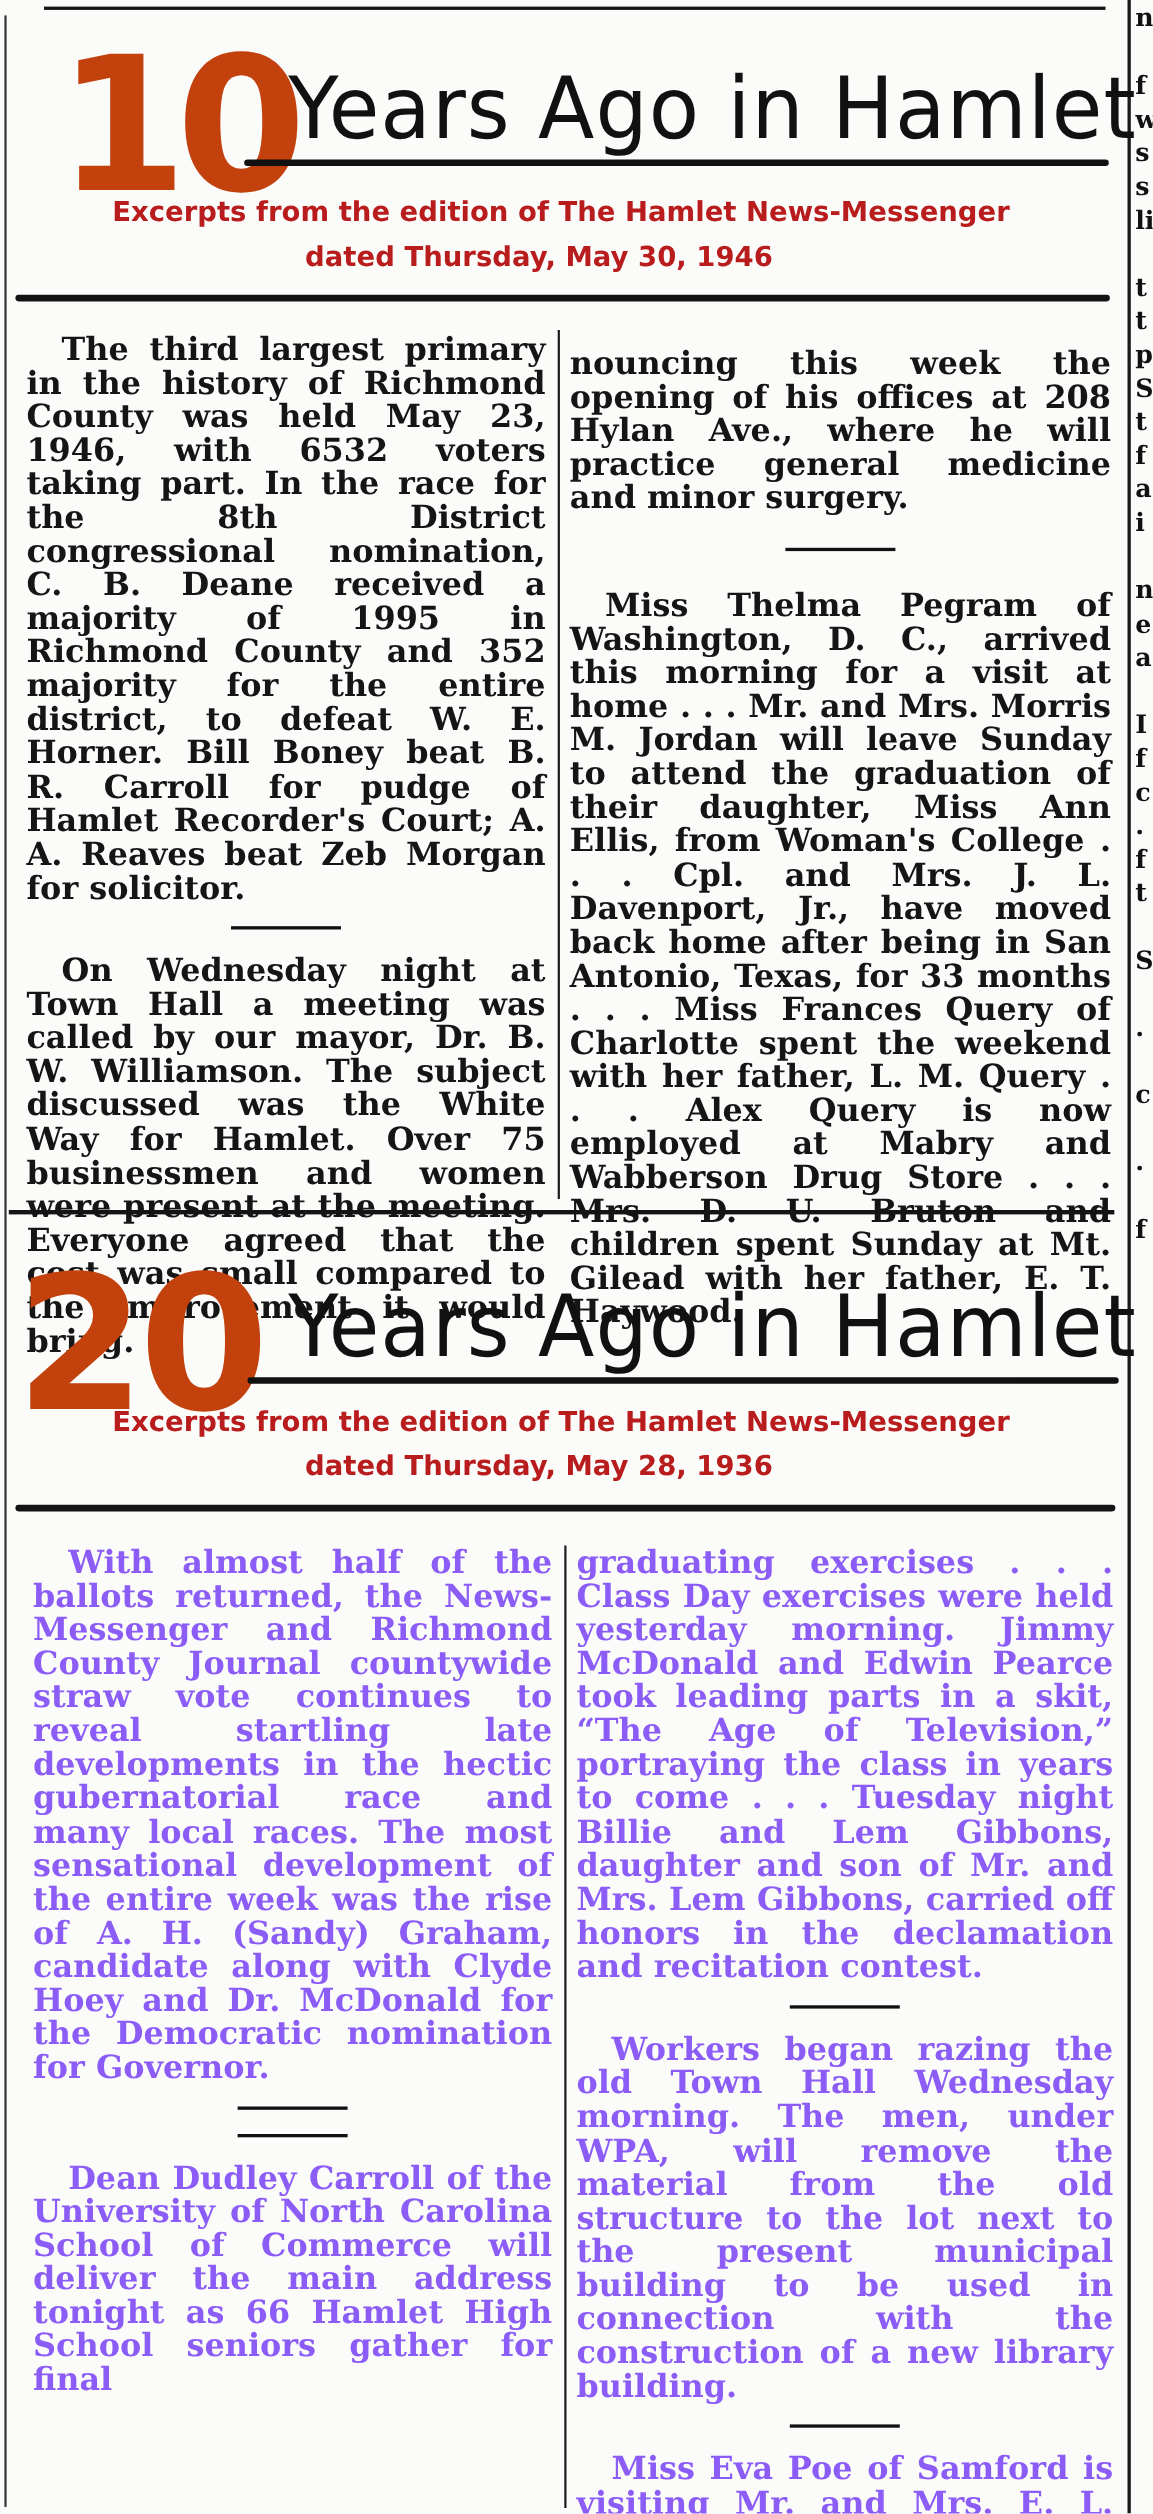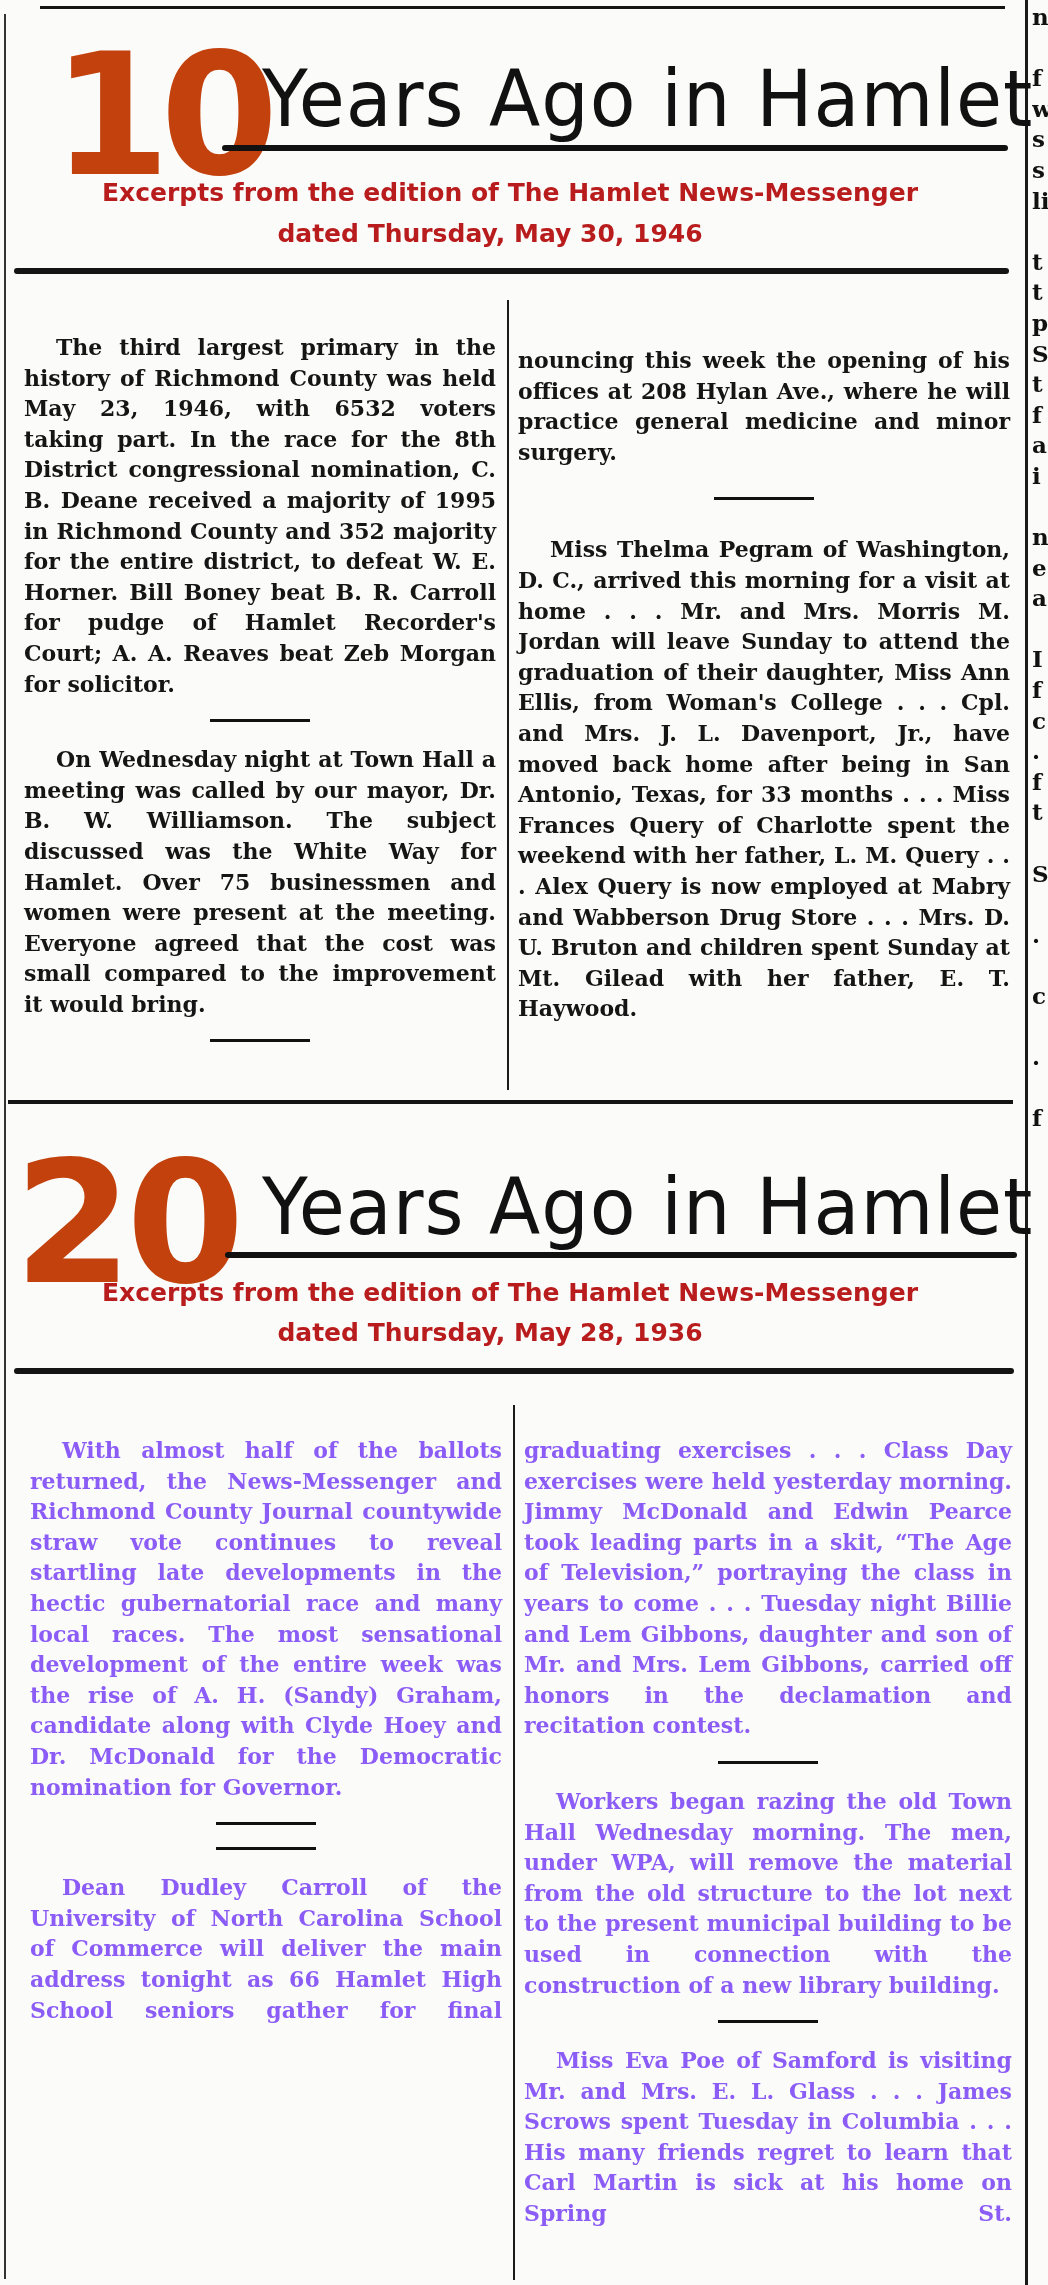--- a/index.html
+++ b/index.html
@@ -20,22 +20,22 @@
     font-weight: normal; color: #111; letter-spacing: 1px; line-height: 1; white-space: nowrap;
     transform-origin: left top;
   }
   .underline { position: absolute; height: 6px; background: #111; border-radius: 3px; }
   .excerpt, .dated {
     position: absolute; left: 0; width: 1020px; text-align: center;
     font-family: "DejaVu Sans", "Liberation Sans", sans-serif; font-weight: bold;
     font-size: 25px; color: #b91c1c; white-space: nowrap; line-height: 1;
   }
   .col {
-    position: absolute; font-size: 22px; line-height: 30.6px; color: #151515;
-    text-align: justify; font-weight: bold; margin-top: 30px;
+    position: absolute; font-size: 29px; line-height: 30.6px; color: #151515;
+    text-align: justify; font-weight: bold;
   }
   .col p { margin: 0; text-indent: 32px; text-align: justify; }
   .col p.cont { text-indent: 0; }
   .sep { width: 100px; height: 3px; background: #111; margin: 20px auto 22px auto; }
   .frag {
     position: absolute; left: 1032px; font-size: 23px; line-height: 30.6px; font-weight: bold;
     color: #111; white-space: pre; overflow: hidden; width: 16px;
   }
   .heavy { font-weight: 900; color: #8b5cf6; }
 </style>

